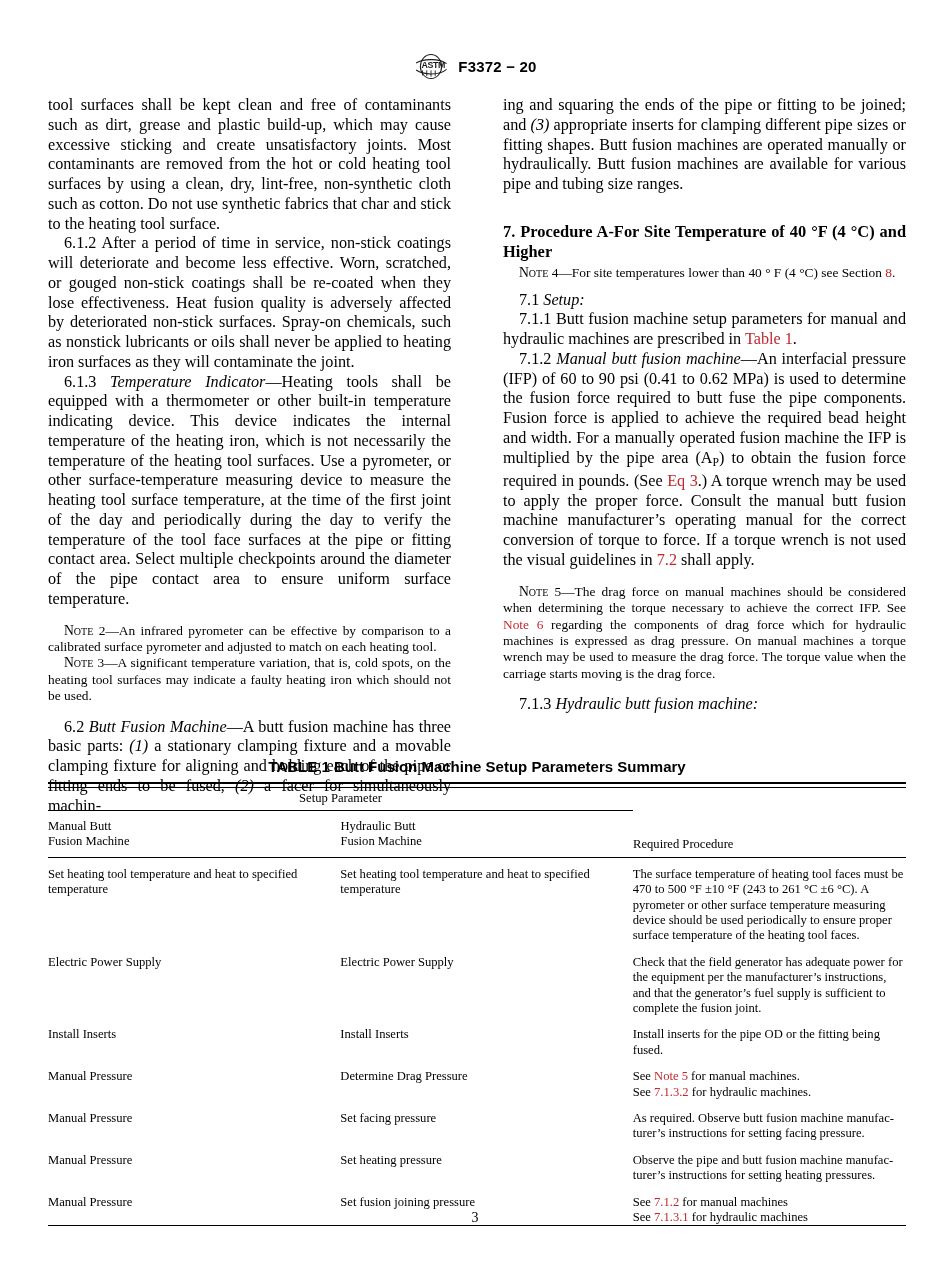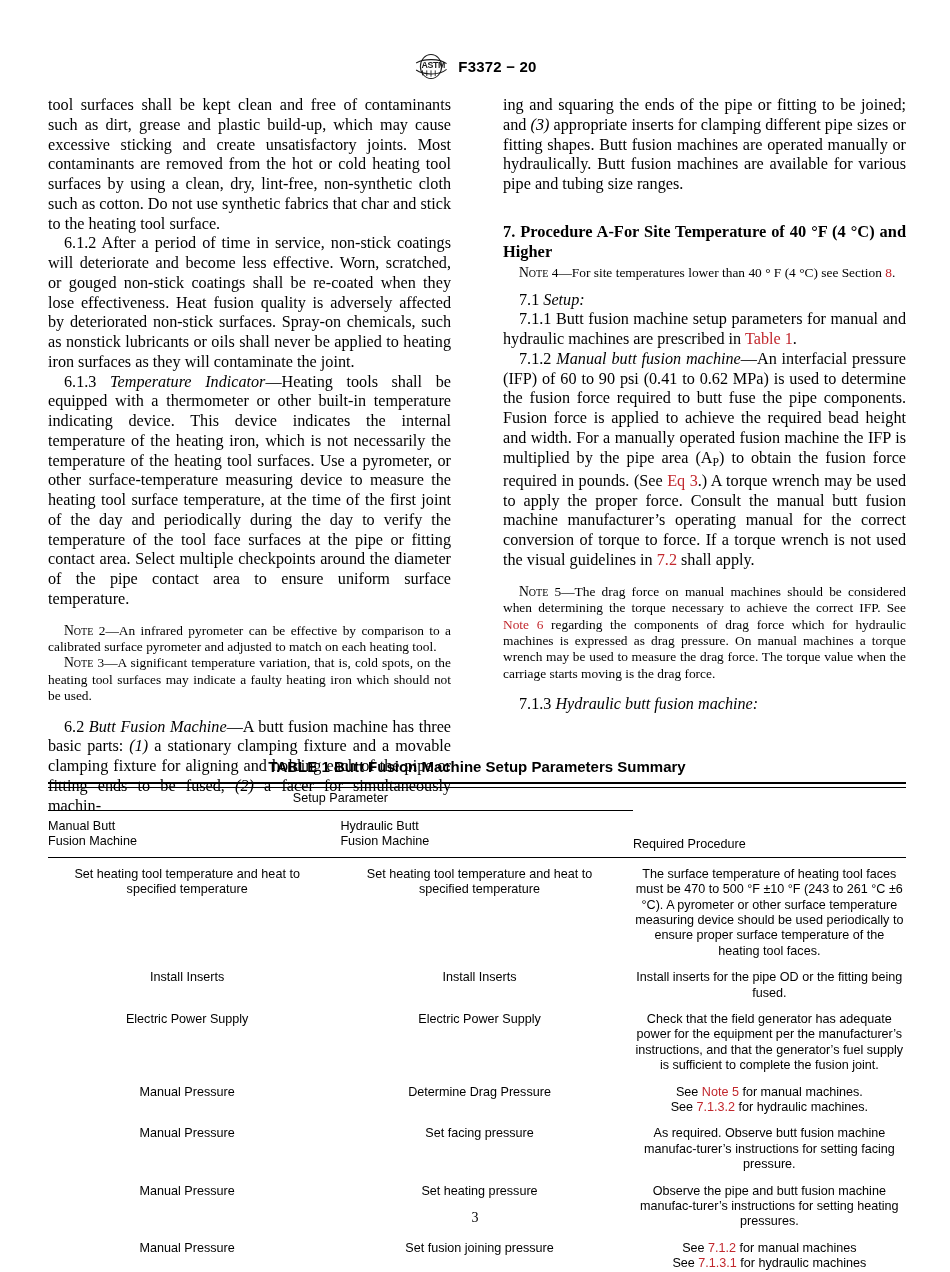--- a/index.html
+++ b/index.html
@@ -131,20 +131,21 @@
     border-collapse: collapse;
     font-family: "Liberation Sans", sans-serif;
     font-size: 12.6px;
     line-height: 15.4px;
   }
   table.setup td, table.setup th {
     padding: 0;
     vertical-align: top;
     text-align: left;
     font-weight: normal;
+    font-family: Liberation Serif, serif;
   }
   .c1 { width: 288px; padding-right: 14px !important; }
   .c2 { width: 288px; padding-right: 14px !important; }
   .c3 { width: 282px; }
 
   .grouphdr {
     text-align: center;
     padding: 3px 0 4px 0 !important;
   }
   .grouphdr-span {
@@ -158,21 +159,20 @@
     vertical-align: bottom !important;
     padding-bottom: 4px !important;
   }
   .subhdr td {
     padding-top: 4px !important;
     padding-bottom: 7px !important;
   }
   tr.datarow td {
     padding-top: 11px !important;
     padding-bottom: 0 !important;
-    text-align: center;
   }
   tr.datarow.first td {
     padding-top: 9px !important;
   }
 
   .pg-num {
     position: absolute;
     bottom: 46px;
     left: 0;
     width: 950px;
@@ -292,30 +292,30 @@
     <div class="rule-thin"></div>
 
     <table class="setup" id="tbl-rows">
       <tbody>
           <tr class="datarow first">
             <td class="c1">Set heating tool temperature and heat to specified temperature</td>
             <td class="c2">Set heating tool temperature and heat to specified temperature</td>
             <td class="c3">The surface temperature of heating tool faces must be 470 to 500 °F ±10 °F (243 to 261 °C ±6 °C). A pyrometer or other surface temperature measuring device should be used periodically to ensure proper surface temperature of the heating tool faces.</td>
           </tr>
           <tr class="datarow">
+            <td class="c1">Electric Power Supply</td>
+            <td class="c2">Electric Power Supply</td>
+            <td class="c3">Check that the field generator has adequate power for the equipment per the manufacturer’s instructions, and that the generator’s fuel supply is sufficient to complete the fusion joint.</td>
+          </tr>
+          <tr class="datarow">
             <td class="c1">Install Inserts</td>
             <td class="c2">Install Inserts</td>
             <td class="c3">Install inserts for the pipe OD or the fitting being fused.</td>
           </tr>
           <tr class="datarow">
-            <td class="c1">Electric Power Supply</td>
-            <td class="c2">Electric Power Supply</td>
-            <td class="c3">Check that the field generator has adequate power for the equipment per the manufacturer’s instructions, and that the generator’s fuel supply is sufficient to complete the fusion joint.</td>
-          </tr>
-          <tr class="datarow">
             <td class="c1">Manual Pressure</td>
             <td class="c2">Determine Drag Pressure</td>
             <td class="c3"><span>See </span><span class="ref">Note 5</span><span> for manual machines.</span><br><span>See </span><span class="ref">7.1.3.2</span><span> for hydraulic machines.</span></td>
           </tr>
           <tr class="datarow">
             <td class="c1">Manual Pressure</td>
             <td class="c2">Set facing pressure</td>
             <td class="c3">As required. Observe butt fusion machine manufac-turer’s instructions for setting facing pressure.</td>
           </tr>
           <tr class="datarow">

